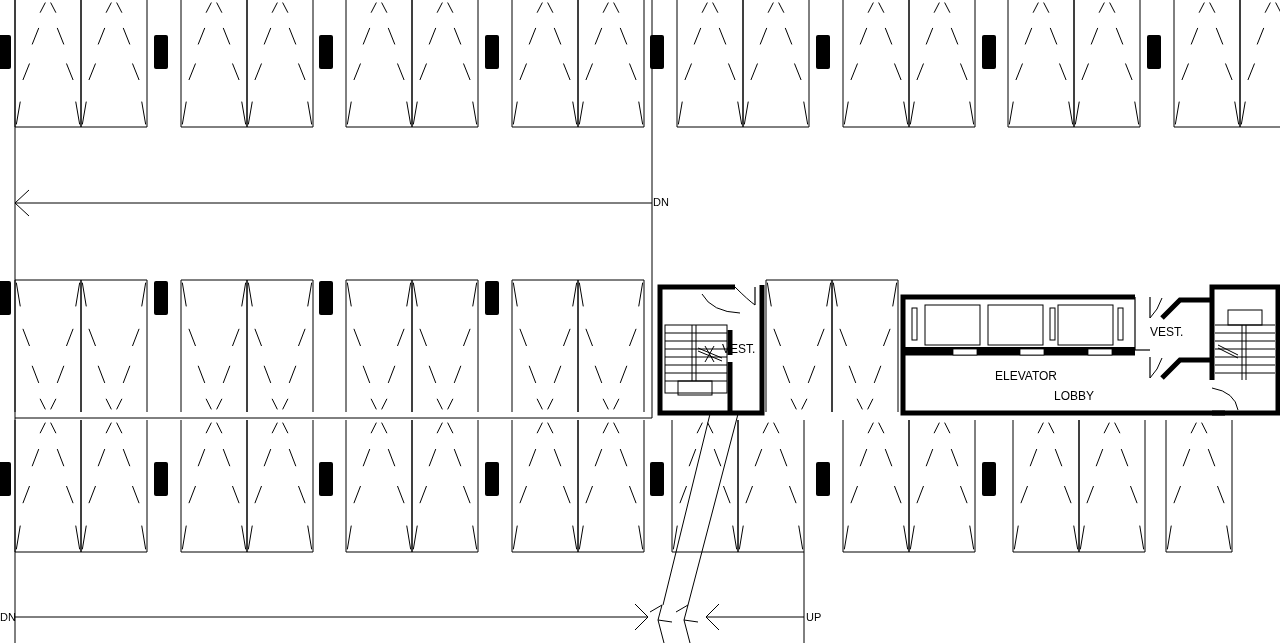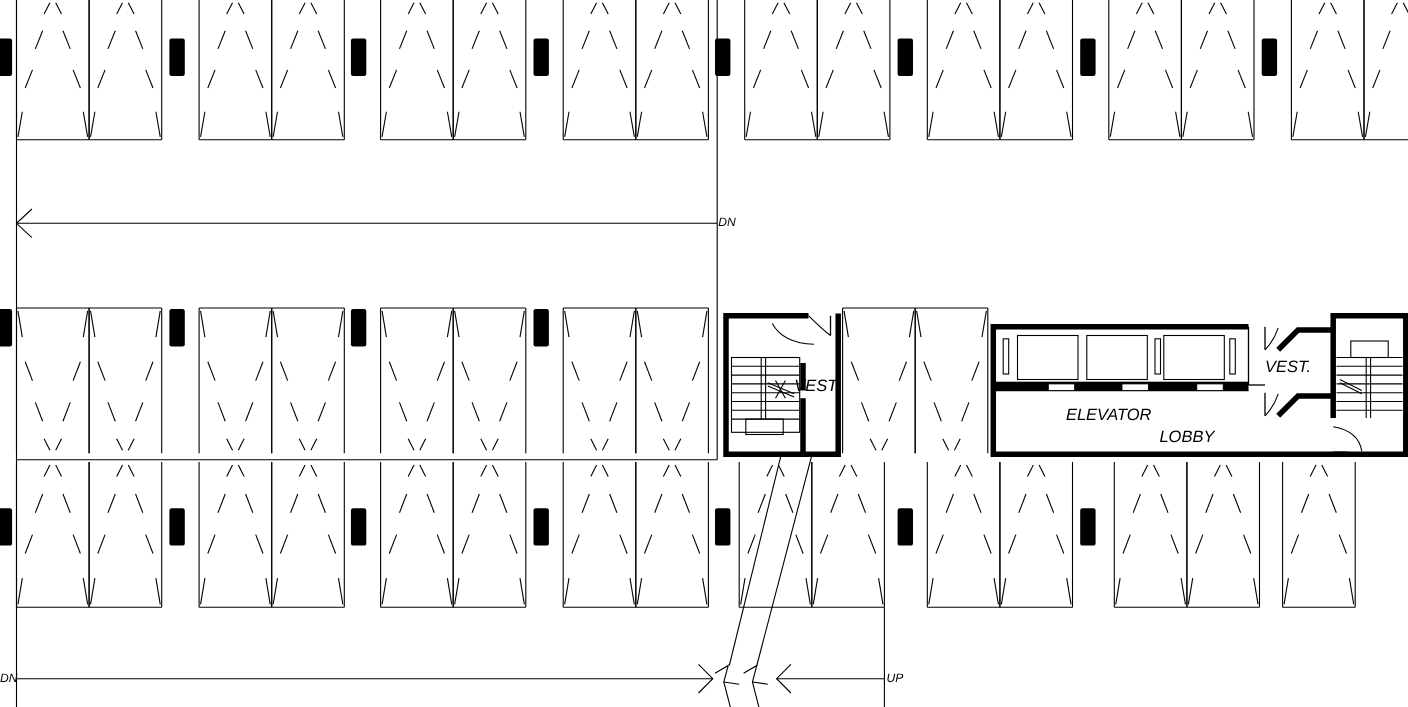--- a/index.html
+++ b/index.html
@@ -2,23 +2,23 @@
 <html><head>
   <meta charset="utf-8">
   <style>
     html, body { margin: 0; padding: 0; background: #ffffff; }
     body { width: 1280px; height: 643px; overflow: hidden; position: relative; font-family: "Liberation Sans", sans-serif; }
     #plan { position: absolute; left: 0; top: 0; width: 1280px; height: 643px; }
     .ln { stroke: #000; stroke-width: 1.2; fill: none; }
     .thin { stroke: #000; stroke-width: 1; fill: none; }
     .wall { stroke: #000; stroke-width: 5; fill: none; }
     .wallf { fill: #000; }
-    .lbl { position: absolute; font-family: "Liberation Sans", sans-serif; color: #000; white-space: nowrap; line-height: 1; font-style: italic; }
+    .lbl { position: absolute; font-family: "Liberation Sans", sans-serif; color: #000; white-space: nowrap; line-height: 1; }
     .small { font-size: 11px; }
-    .room { font-size: 15px; }
+    .room { font-size: 12px; }
   </style>
 </head>
 <body>
 
 <svg id="plan" viewBox="0 0 1280 643" xmlns="http://www.w3.org/2000/svg">
   <g id="stalls">
       <g>
         <line x1="15" y1="0" x2="15" y2="127" class="thin"></line>
         <line x1="81" y1="0" x2="81" y2="127" class="thin"></line>
         <line x1="15" y1="127" x2="81" y2="127" class="thin"></line>
@@ -675,14 +675,14 @@
     <line class="thin" x1="1218" y1="345" x2="1238" y2="355"></line>
     <line class="thin" x1="1218" y1="348" x2="1238" y2="358"></line>
   </g>
 </svg>
 
 <div class="lbl small" style="left:653px; top:197px;">DN</div>
 <div class="lbl small" style="left:0px; top:612px;">DN</div>
 <div class="lbl small" style="left:806px; top:612px;">UP</div>
 <div class="lbl room" style="left:722px; top:343px;">VEST.</div>
 <div class="lbl room" style="left:1150px; top:326px;">VEST.</div>
-<div class="lbl room" style="left:969px; top:370px;">ELEVATOR</div>
+<div class="lbl room" style="left:995px; top:370px;">ELEVATOR</div>
 <div class="lbl room" style="left:1054px; top:390px;">LOBBY</div>
 
 </body></html>

